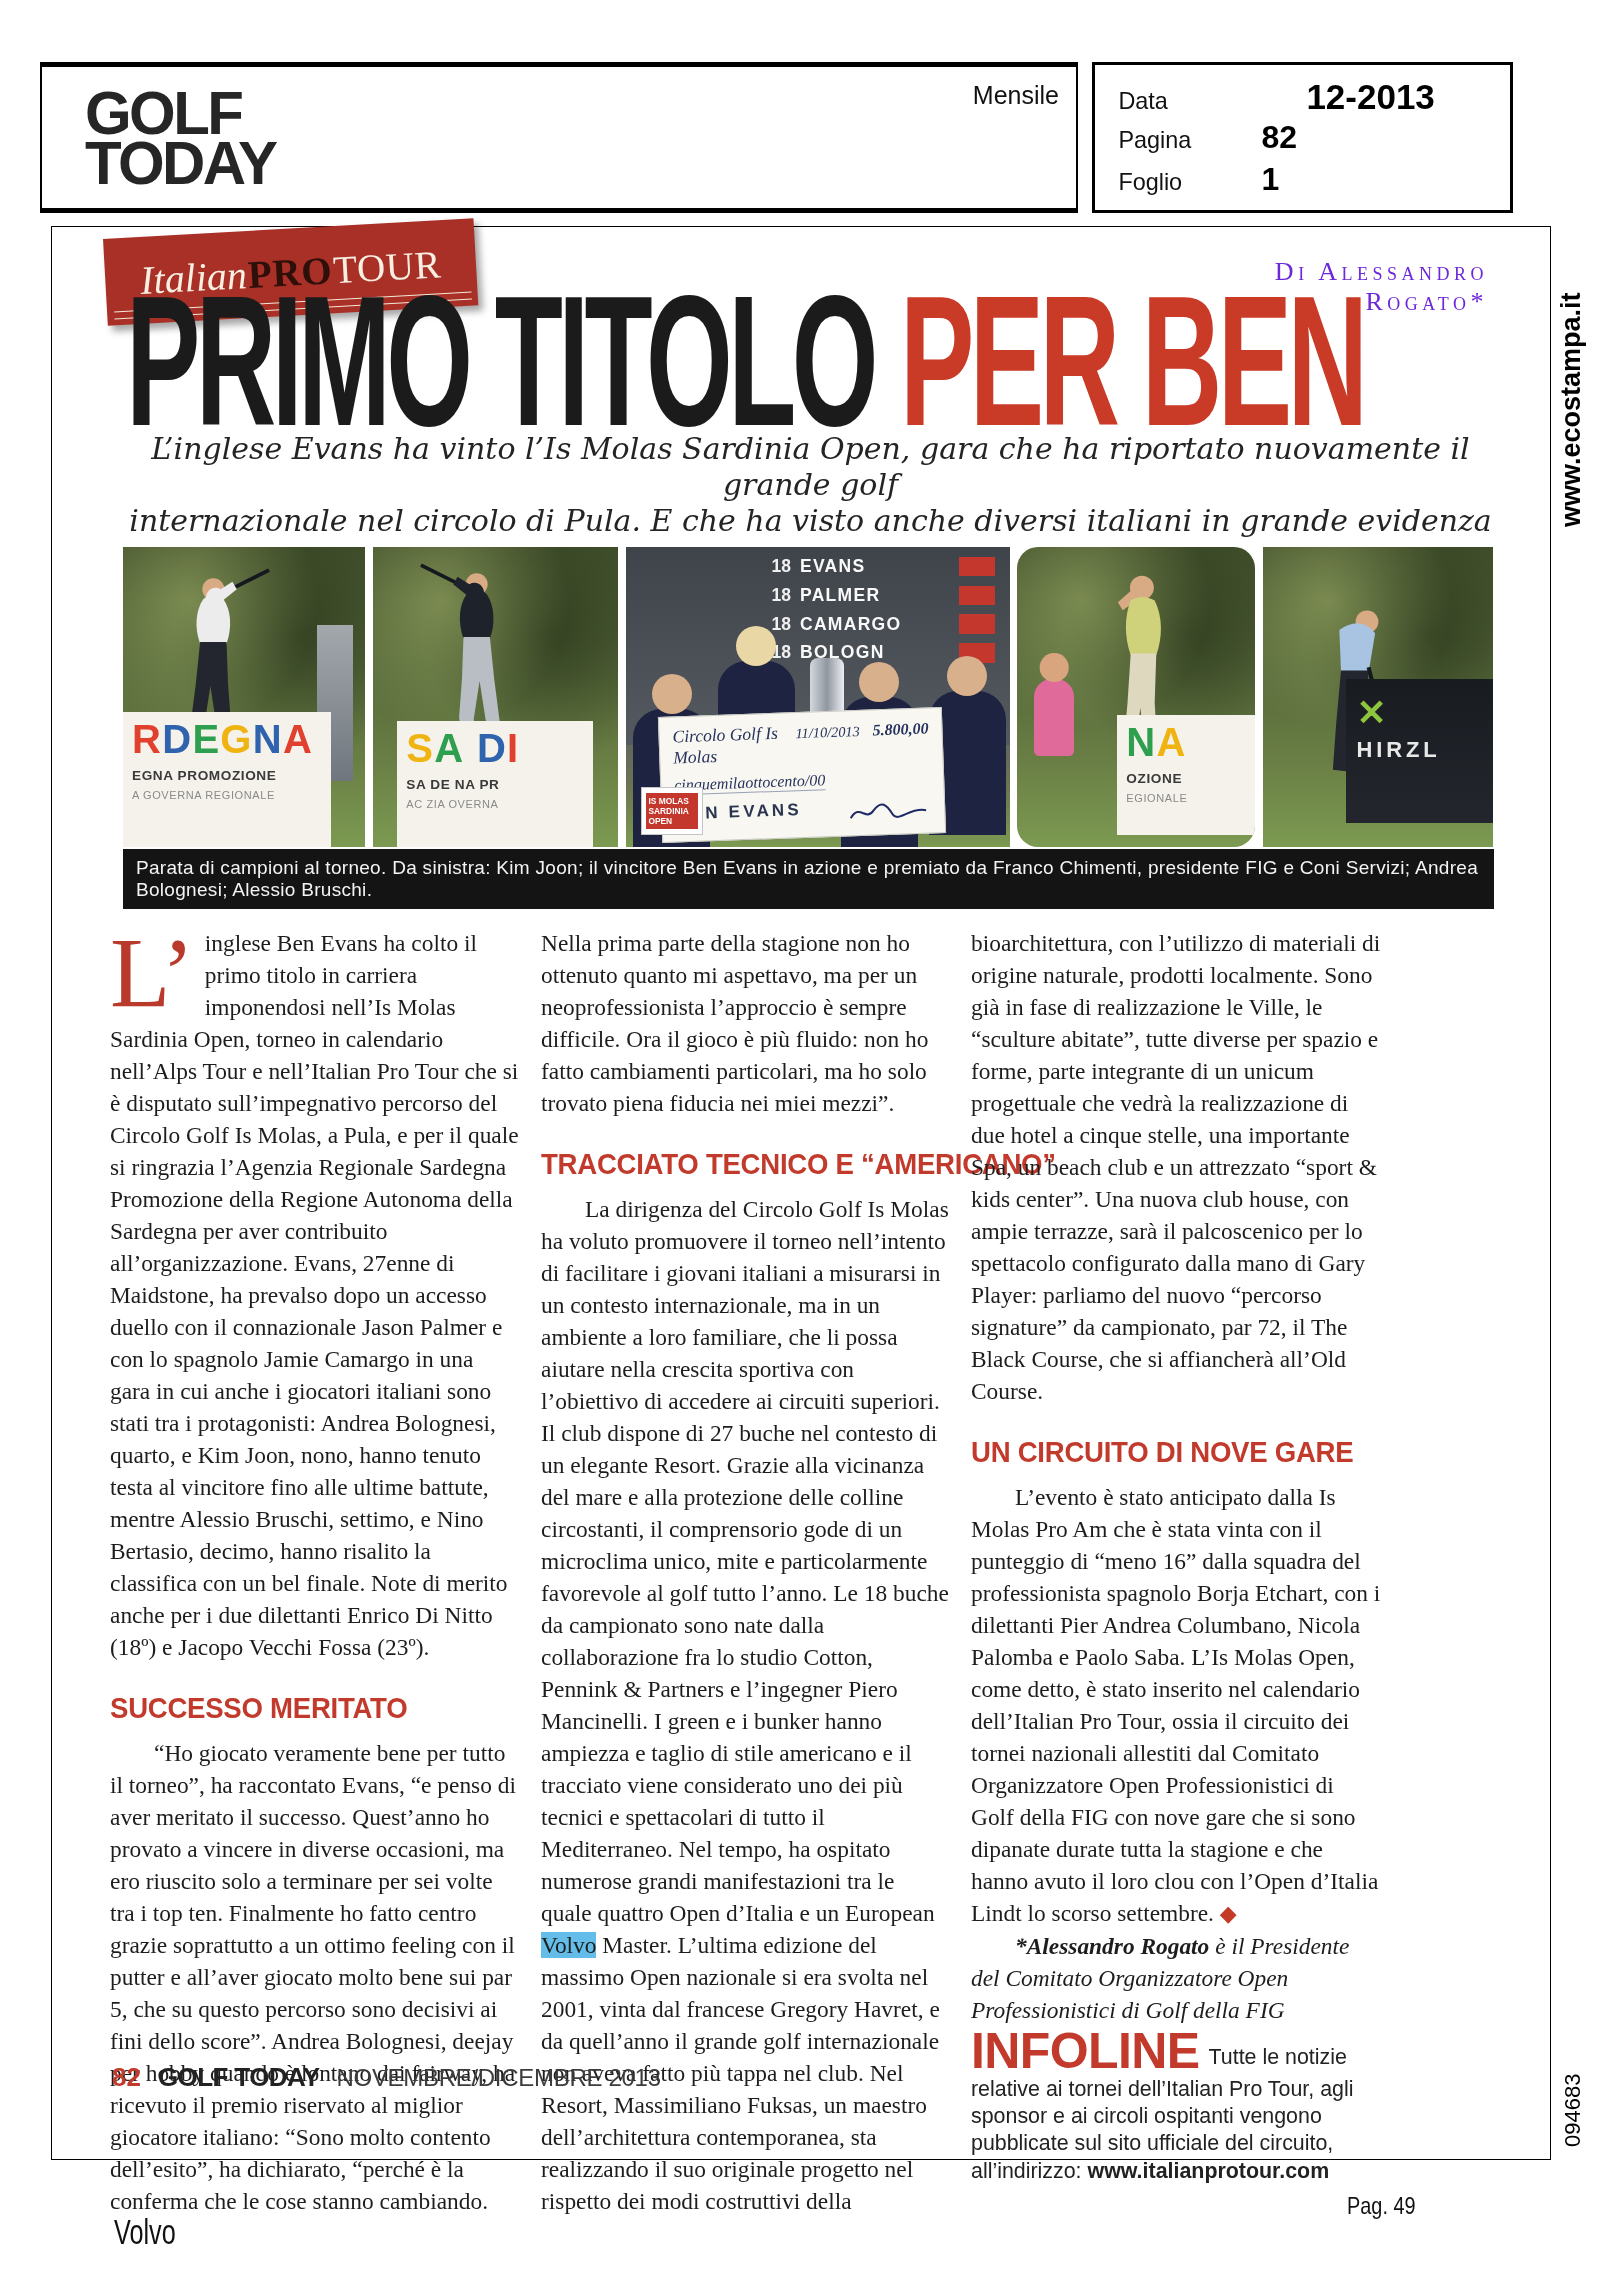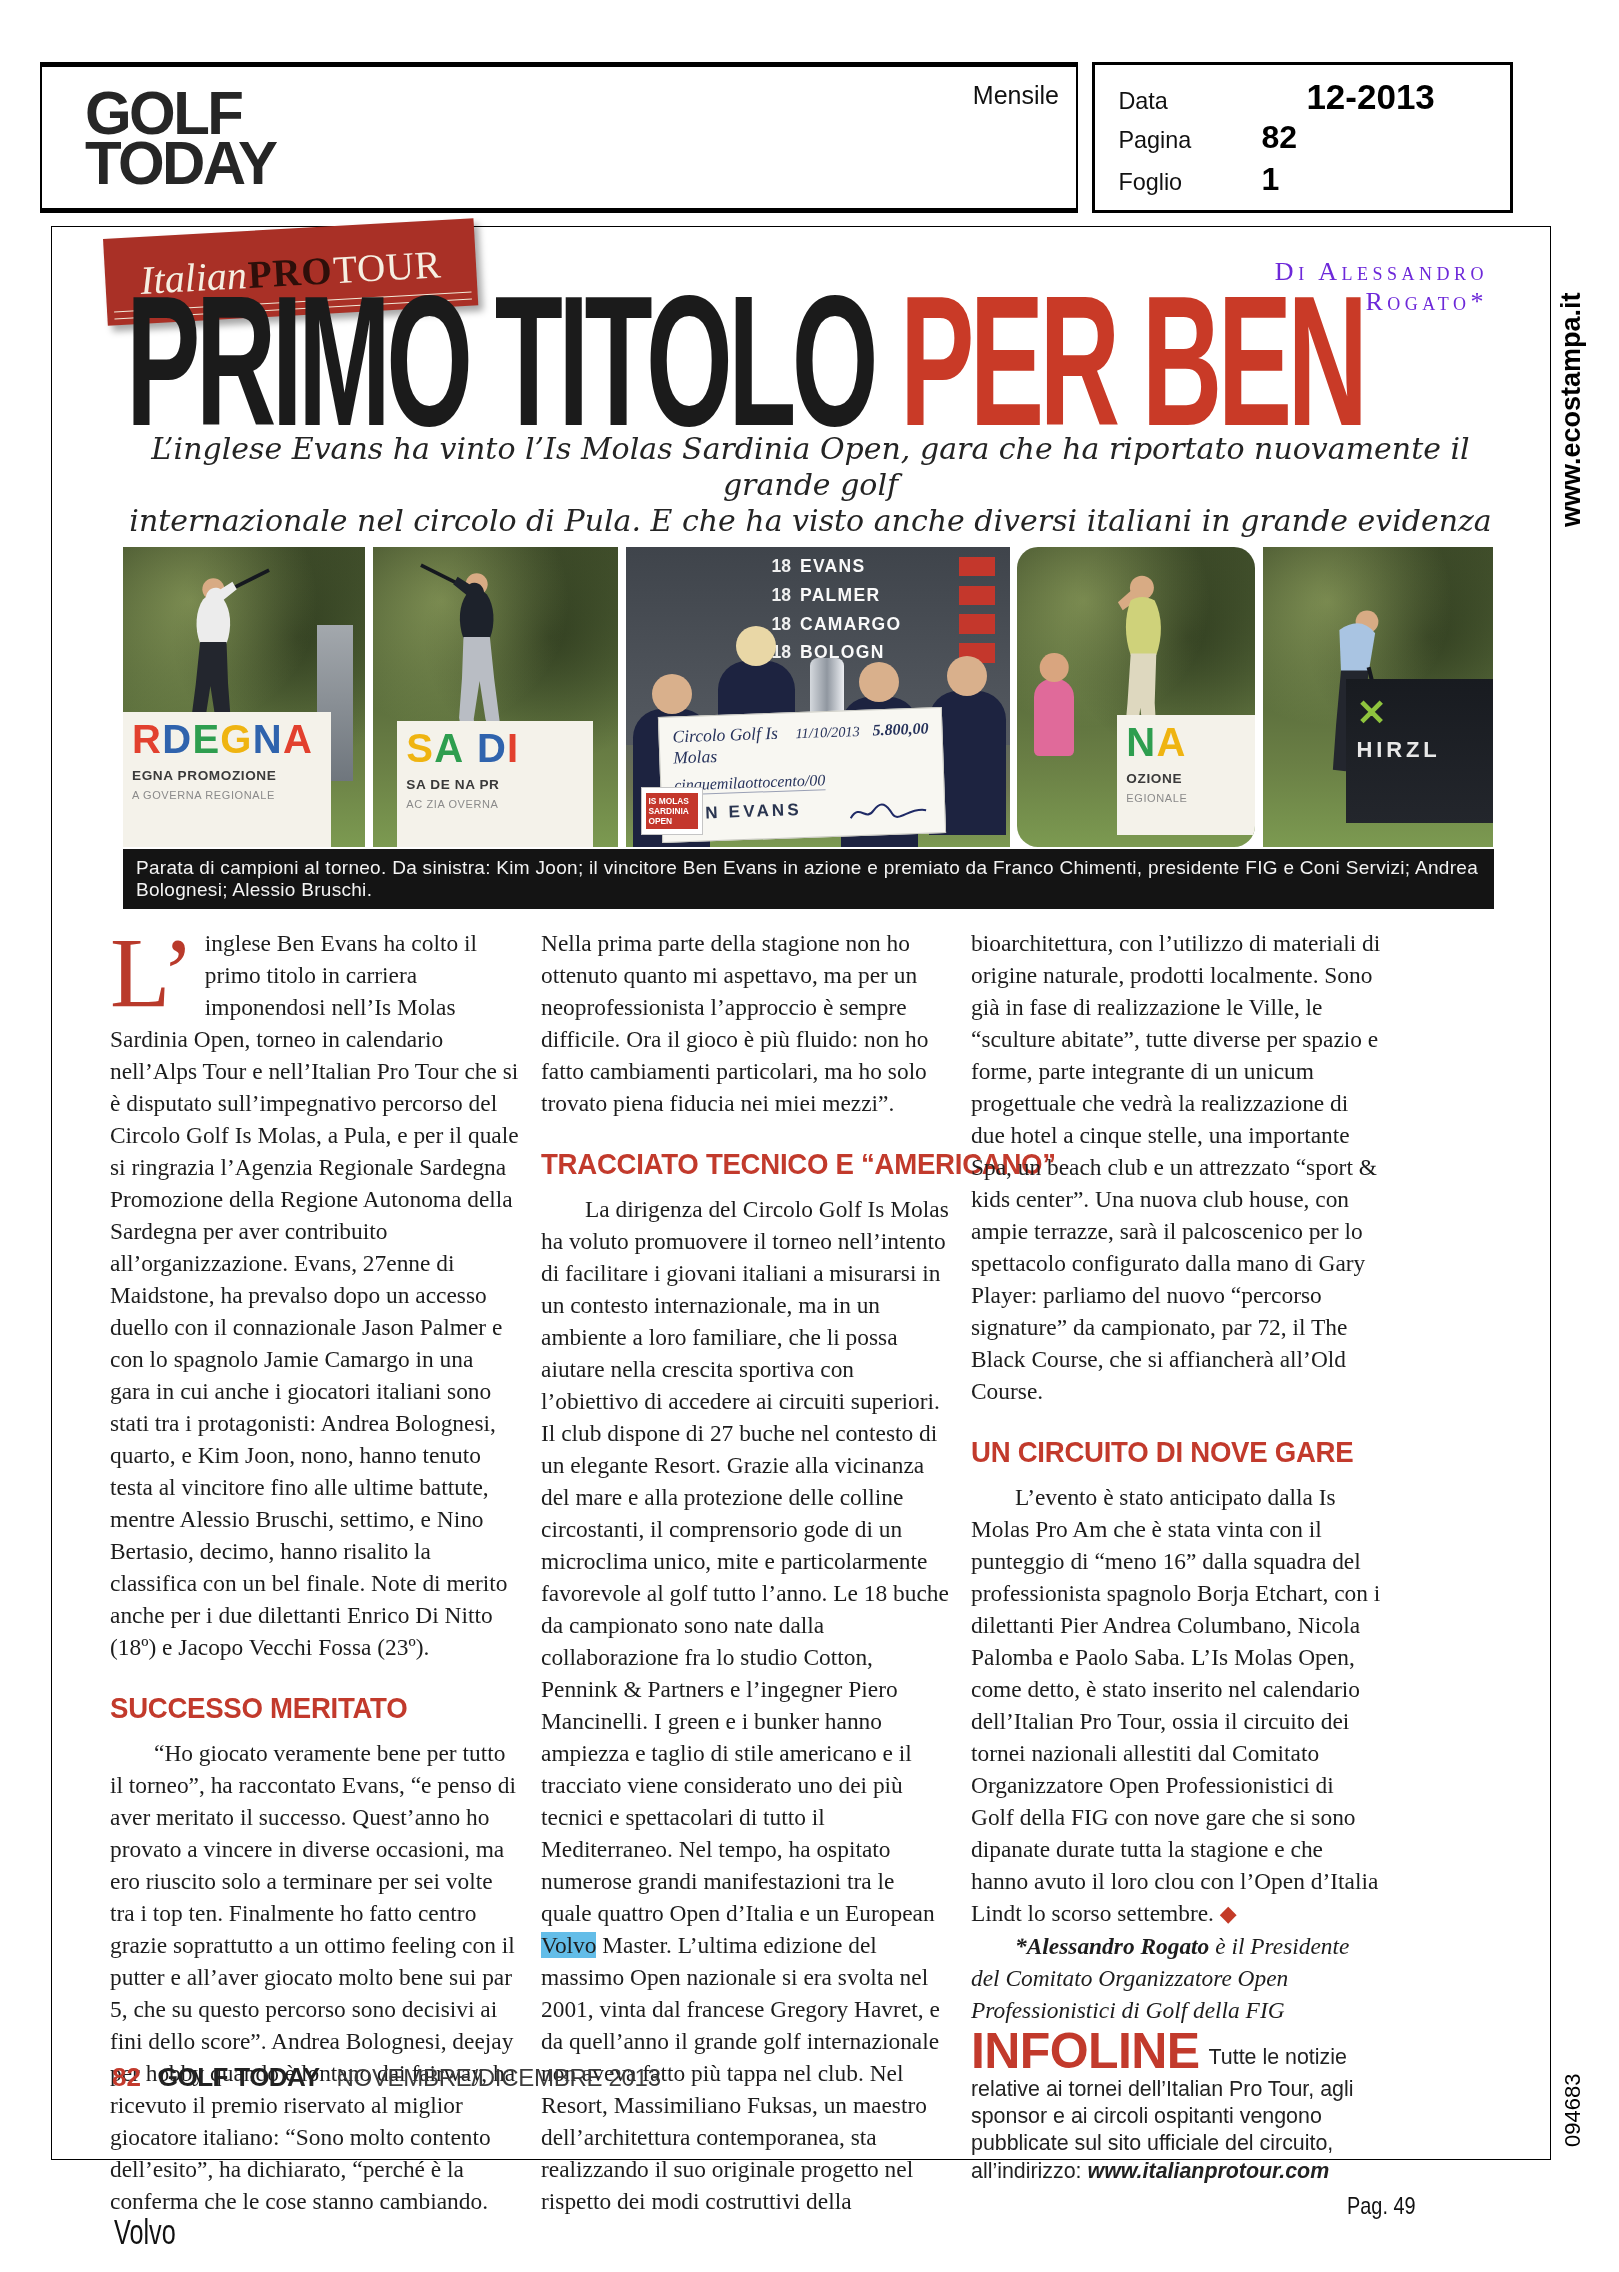--- a/index.html
+++ b/index.html
@@ -180,21 +180,21 @@
   }
   .hl-volvo { background:#63bde8; }
   .end-mark { color:#c43b28; font-size:22px; }
   .note { margin-top:36px; font-style:italic; text-indent:44px; }
   .note .note-bold { font-weight:700; }
   .infoline { margin-top:42px; font-family:"Liberation Sans", sans-serif; font-size:21.4px; line-height:1.28; color:#222; }
   .infoline-label {
     color:#c23a2c; font-weight:800; font-size:50px; line-height:1;
     letter-spacing:-0.6px; margin-right:9px; vertical-align:-3.9px;
   }
-  .infoline-url { font-weight:700;font-style:italic; }
+  .infoline-url { font-weight:700; }
 
   
   .footer-row { position:absolute; left:112px; top:2062px; display:flex; align-items:baseline; gap:17px;
     font-family:"Liberation Sans", sans-serif; }
   .footer-page { color:#c23a2c; font-weight:700; font-size:26px; }
   .footer-mag { color:#222; font-weight:800; font-size:26px; letter-spacing:-0.6px; }
   .footer-issue { color:#3c3c3c; font-size:24px; letter-spacing:-0.3px; }
 
   .strip {
     position:absolute; left:0; top:2160px; width:1551px; height:58px;

